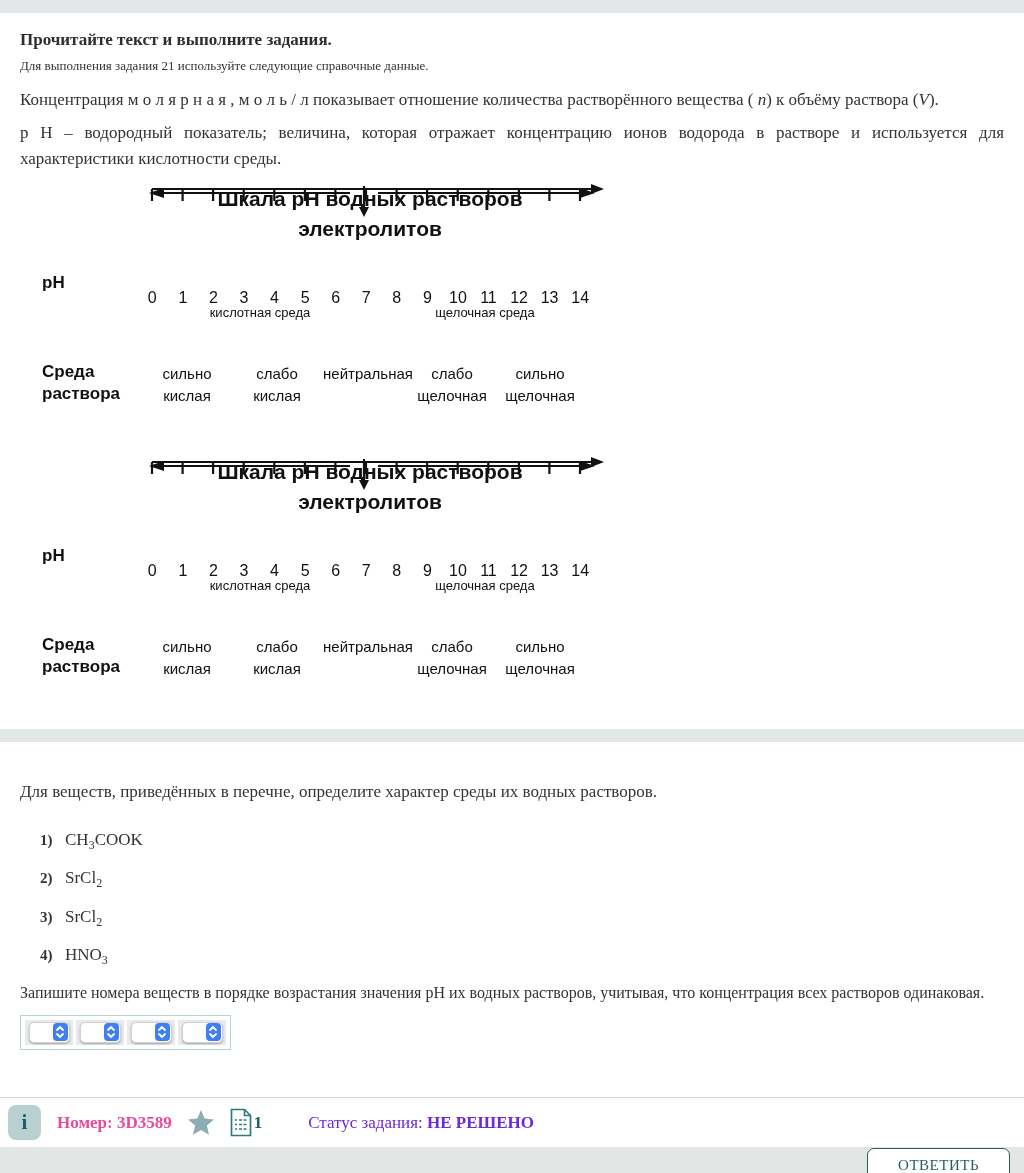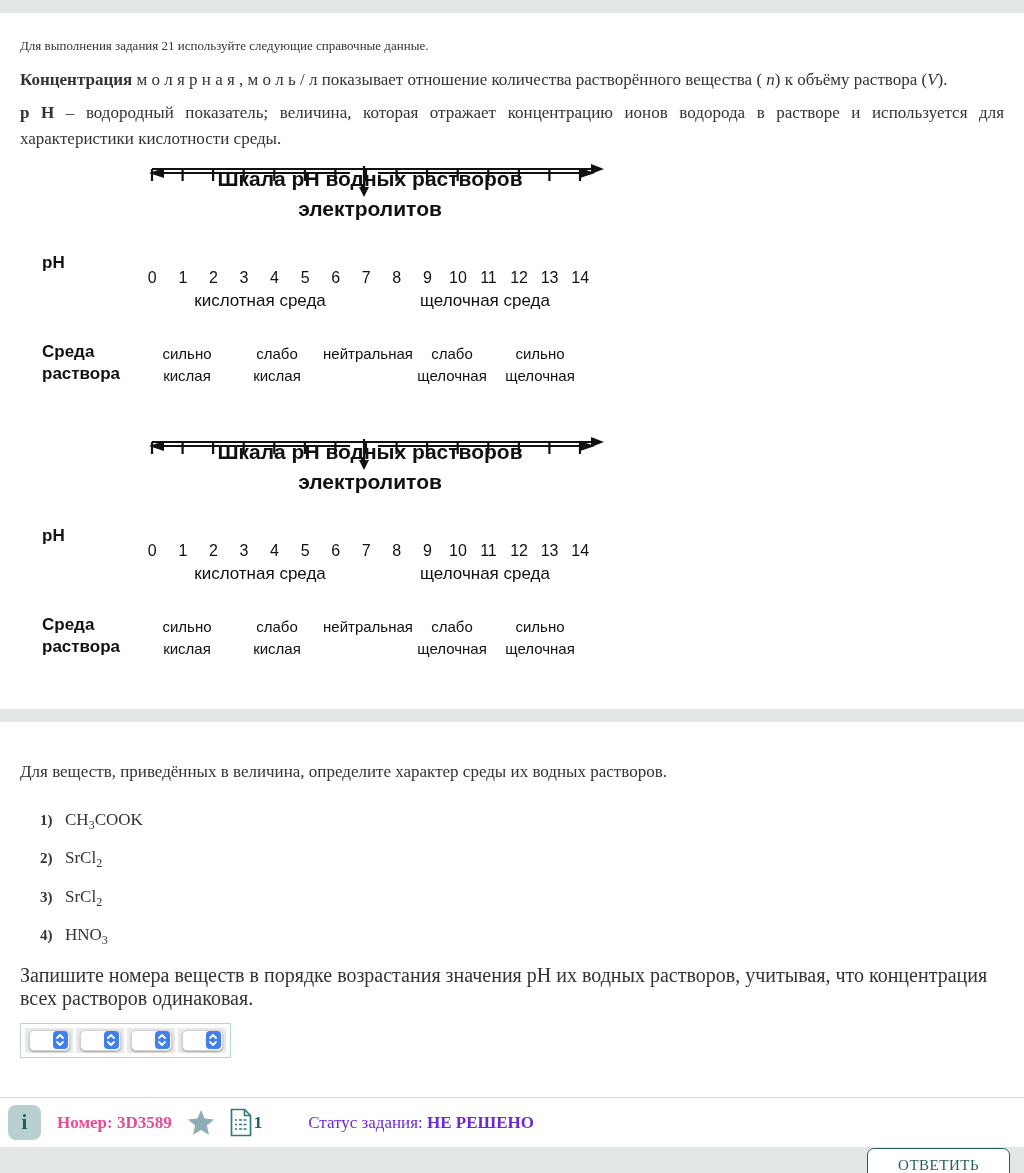--- a/index.html
+++ b/index.html
@@ -8,35 +8,35 @@
 
   .band { width:100%; background:#e4e7e8; height:13px; }
 
   
   .section { padding:0 20px; }
   .intro-section { padding-top:17px; }
   .page-title { font-size:17px; font-weight:bold; color:#2e2e2e; }
   .intro-text { font-size:13px; margin-top:8px; }
   .def-par { font-size:17px; line-height:26px; margin-top:13px; text-align:justify; }
   .def-par + .def-par { margin-top:7px; }
-  .def-par b { font-weight:bold; }
+  .def-par b { font-weight:normal; }
   .def-par i { font-style:italic; }
 
   
   .diagram-wrap { margin:12px 0 0 40px; }
   .ph-diagram { position:relative; width:565px; height:225px; font-family:"Liberation Sans", sans-serif; color:#111; }
   .ph-diagram + .ph-diagram { margin-top:48px; }
   .diag-title { position:absolute; left:95px; top:0; width:470px; text-align:center;
                 font-size:21px; line-height:30px; font-weight:bold; white-space:pre-line; }
   .axis-svg { position:absolute; left:0; top:80; }
   .arrows-svg { position:absolute; left:0; top:148; }
   .ph-axis-label { position:absolute; left:2px; top:89px; font-size:17px; font-weight:bold; }
   .ph-numbers { position:absolute; left:97px; top:105px; display:flex; }
   .ph-numbers span { display:inline-block; width:30.57px; text-align:center; font-size:16px; }
-  .region-label { position:absolute; top:127px; transform:translateX(-50%); font-size:17px; white-space:nowrap; }
+  .region-label { position:absolute; top:121px; transform:translateX(-50%); font-size:13px; white-space:nowrap; }
   .region-acid { left:220px; }
   .region-alk { left:445px; }
   .side-label { position:absolute; left:2px; top:177px; font-size:17px; font-weight:bold;
                 line-height:22px; white-space:pre-line; }
   .zone-labels span { position:absolute; top:179px; transform:translateX(-50%); text-align:center;
                       font-size:15px; line-height:22px; white-space:pre-line; }
   .zone-labels span:nth-child(1){ left:147px; }
   .zone-labels span:nth-child(2){ left:237px; }
   .zone-labels span:nth-child(3){ left:328px; }
   .zone-labels span:nth-child(4){ left:412px; }
@@ -46,21 +46,21 @@
 
   
   .task-section { padding-top:20px; }
   .task-title { font-size:17px; font-weight:bold; color:#2e2e2e; }
   .task-desc { font-size:17px; margin-top:20px; }
   .substance-list { margin:28px 0 0 20px; list-style:none; }
   .substance-list li { display:flex; align-items:baseline; margin-bottom:15px; }
   .sub-num { font-weight:bold; font-size:15px; width:25px; }
   .sub-formula { font-size:17px; }
   .sub-formula sub { font-size:12px; }
-  .task-instruction { font-size:20px; margin-top:14px; }
+  .task-instruction { font-size:16px; margin-top:14px; }
 
   
   .answers-box { margin-top:13px; display:inline-flex; gap:3px; border:1px solid #b7d4d0;
                  background:#fff; padding:4px; }
   .sel-cell { width:48px; height:25px; background:#eaeaea; display:flex; align-items:center; justify-content:center; cursor:pointer; }
   .sel-control { width:41px; height:21px; background:#fff; border:1px solid #d2d2d2; border-radius:5px;
                  box-shadow:0 1px 2px rgba(0,0,0,.3); display:flex; align-items:center; justify-content:flex-end; padding-right:1px; }
   .sel-stepper { width:15px; height:18px; background:#4080ee; border-radius:4px; display:flex; align-items:center; justify-content:center; }
 
   
@@ -78,20 +78,21 @@
   .answer-btn { position:absolute; right:14px; bottom:-12px; background:#fff; border:1.5px solid #26605f;
                 border-radius:7px; color:#26605f; font-family:"Liberation Serif", serif; font-size:15px;
                 padding:8px 30px 10px; letter-spacing:.5px; cursor:pointer; }
 </style>
 </head>
 <body>
 
 <div class="band"></div>
 
 <div class="section intro-section">
+  <div class="page-title">Прочитайте текст и выполните задания.</div>
   <p class="intro-text">Для выполнения задания 21 используйте следующие справочные данные.</p>
   <p class="def-par"><b>Концентрация</b><span> м о л я р н а я , м о л ь / л  показывает отношение количества растворённого вещества ( </span><i>n</i><span>) к объёму раствора (</span><i>V</i><span>).</span></p>
   <p class="def-par"><b>р Н</b><span> – водородный показатель; величина, которая отражает концентрацию ионов водорода в растворе и используется для характеристики кислотности среды.</span></p>
 </div>
 
 <div class="diagram-wrap">
 
   <div class="ph-diagram">
     <div class="diag-title">Шкала рН водных растворов
 электролитов</div>
@@ -190,21 +191,21 @@
         <span>сильно
 щелочная</span>
       </div>
   </div>
 
 </div>
 
 <div class="separator"></div>
 
 <div class="section task-section">
-  <p class="task-desc">Для веществ, приведённых в величина, определите характер среды их водных растворов.</p>
+  <p class="task-desc">Для веществ, приведённых в перечне, определите характер среды их водных растворов.</p>
   <ul class="substance-list">
       <li>
         <span class="sub-num">1)</span>
         <span class="sub-formula"><span>CH</span><sub>3</sub><span>COOK</span></span>
       </li>
       <li>
         <span class="sub-num">2)</span>
         <span class="sub-formula"><span>SrCl</span><sub>2</sub><span></span></span>
       </li>
       <li>

